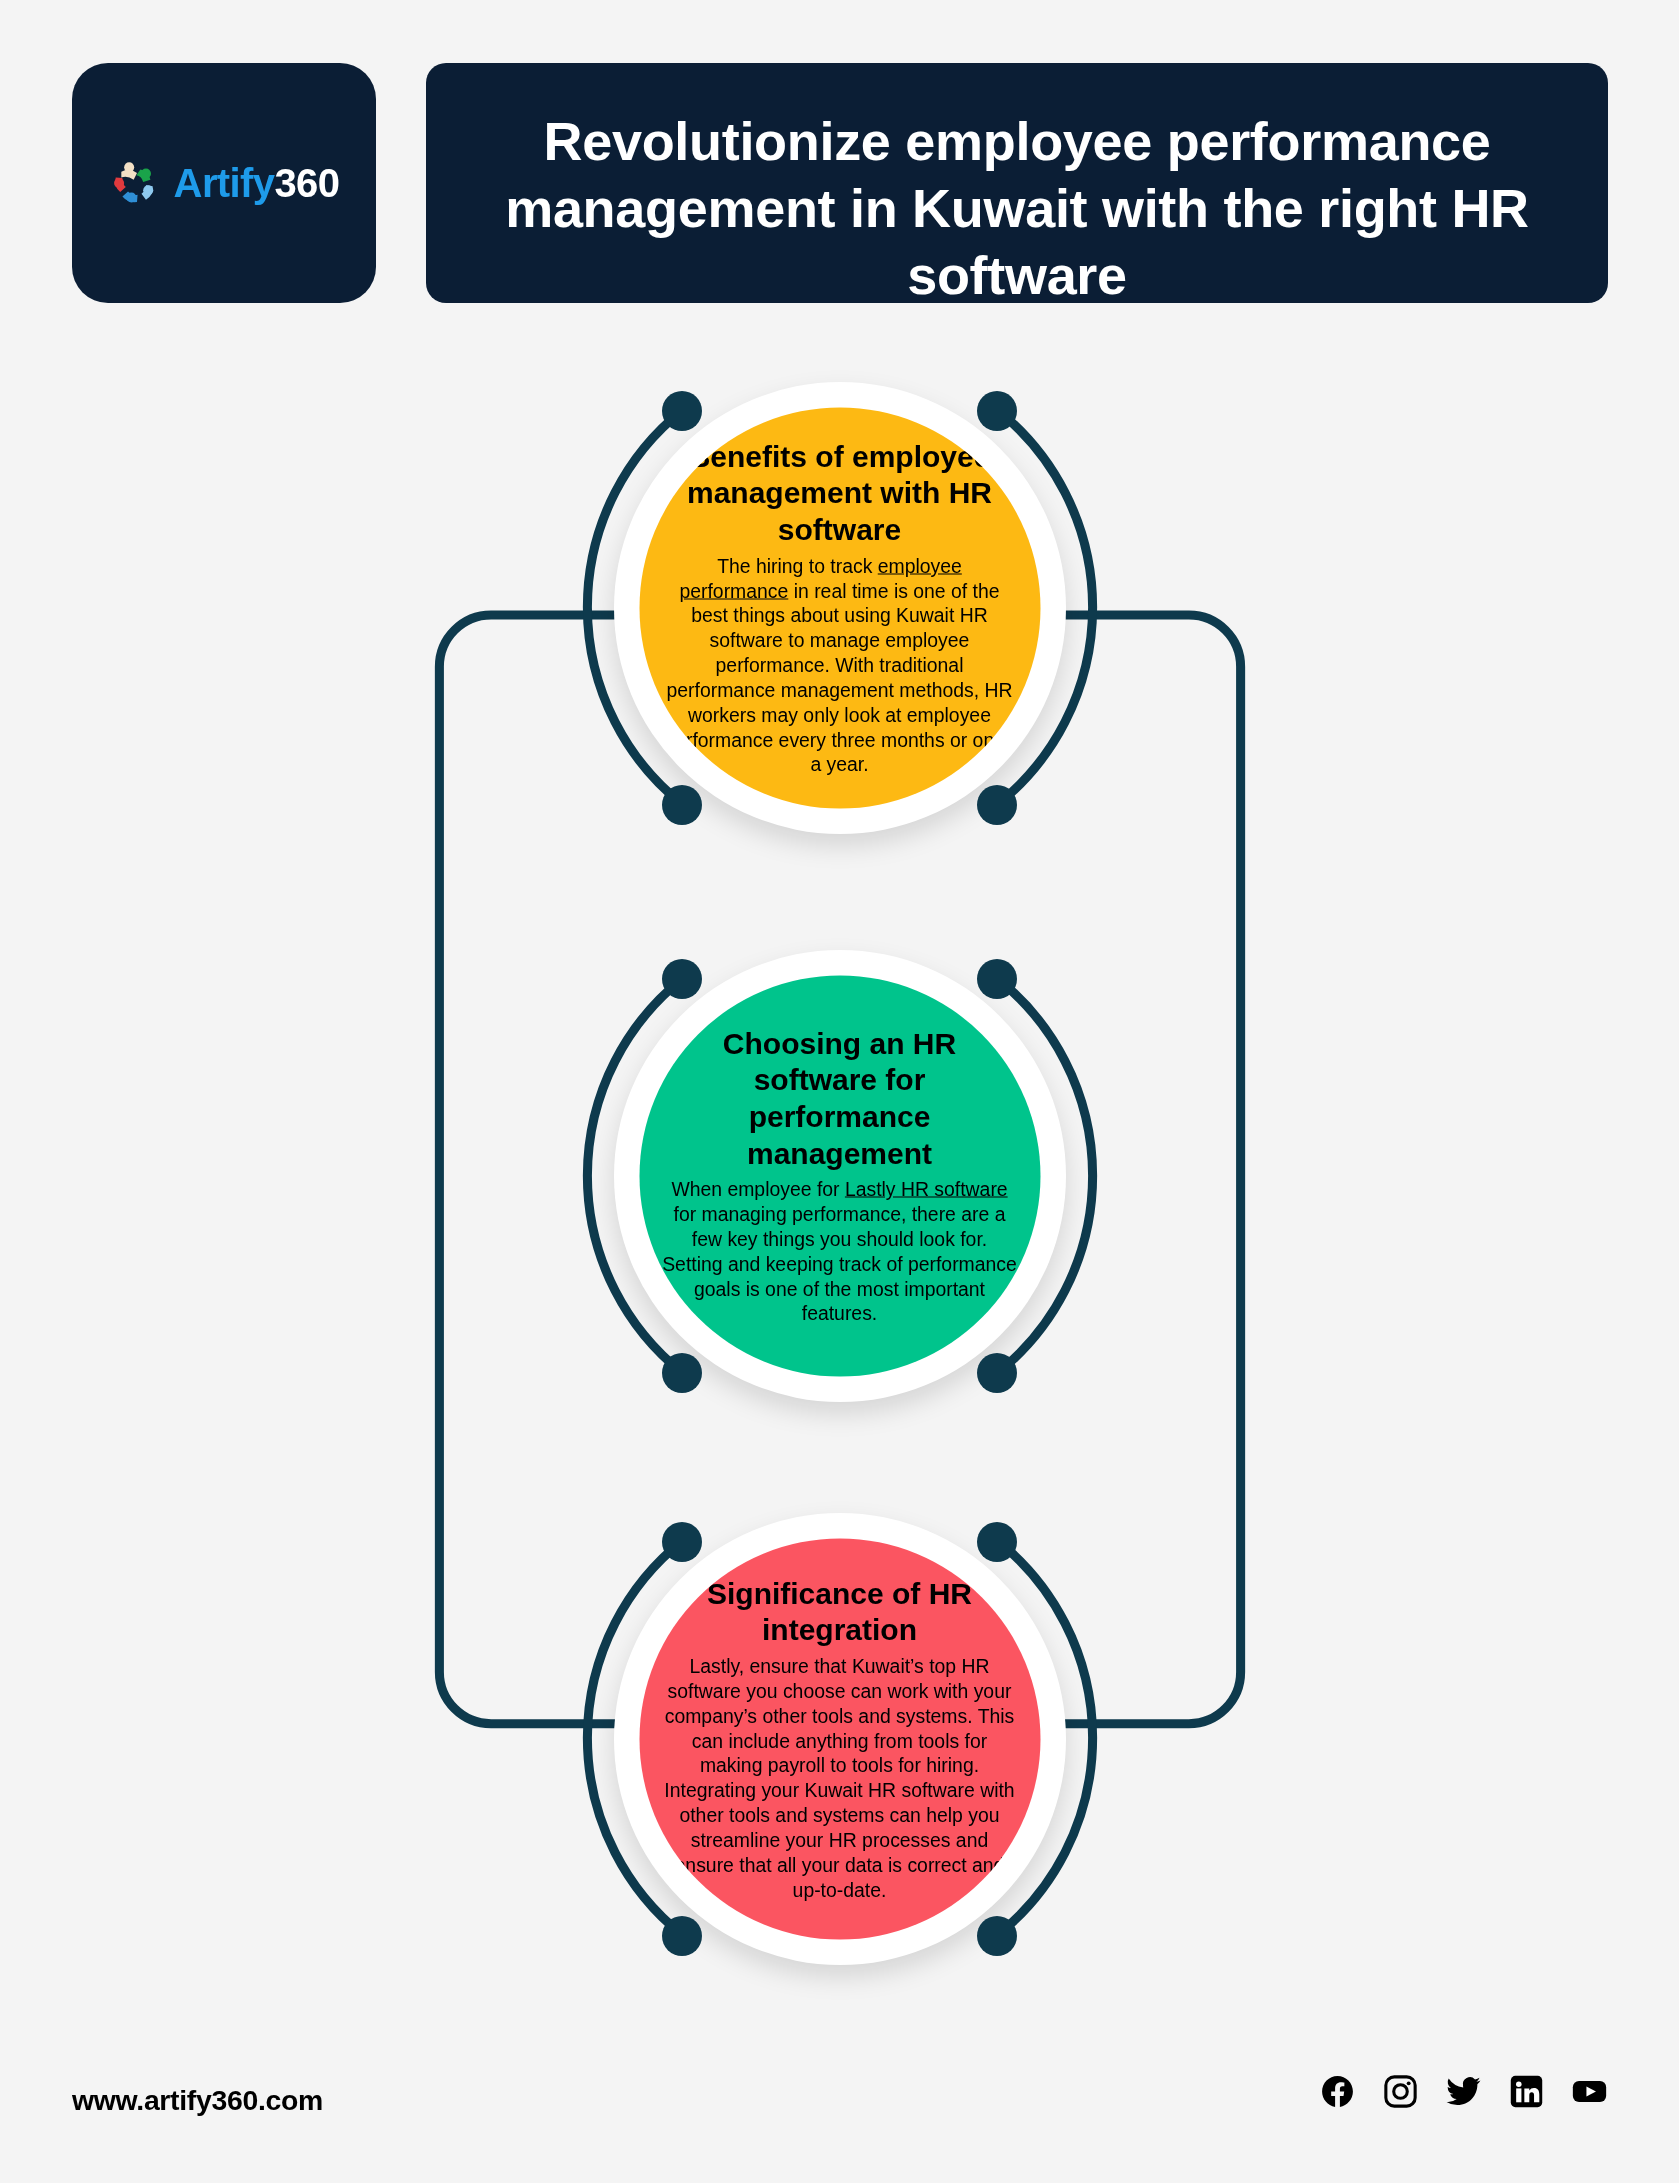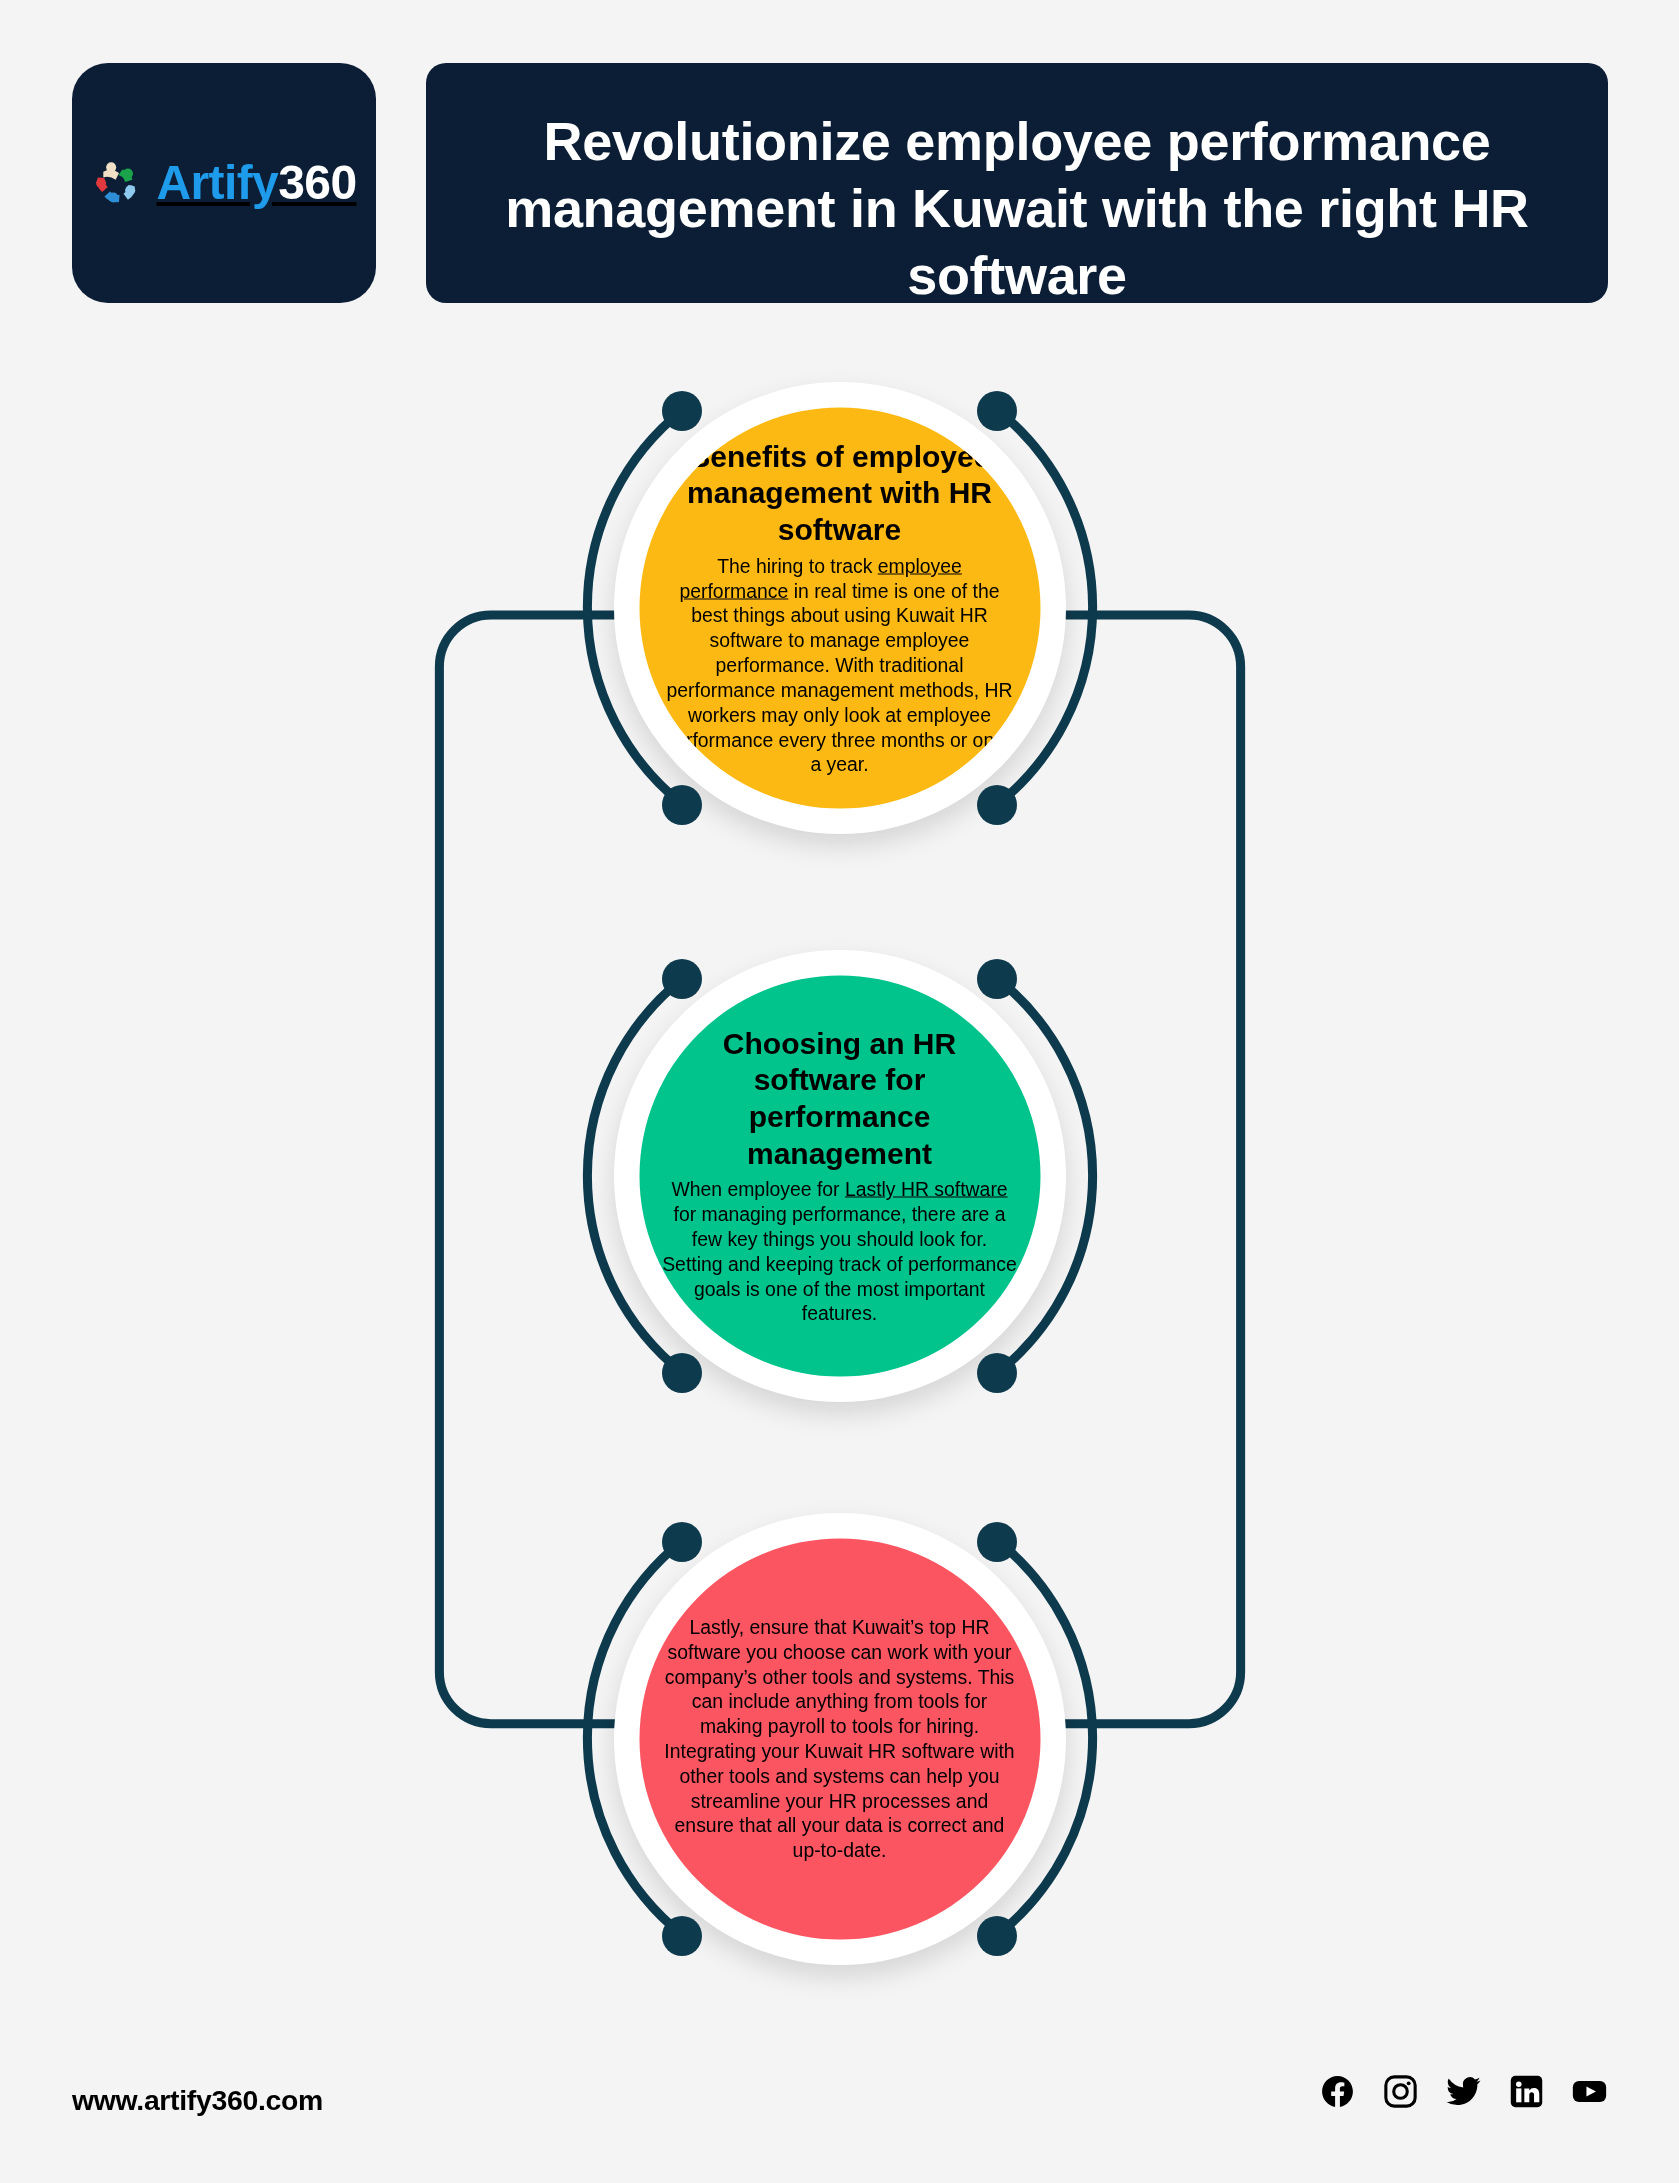--- a/index.html
+++ b/index.html
@@ -16,21 +16,21 @@
   .header-row{
     position:absolute;left:0;top:0;width:1680px;height:304px;
   }
   .logo-box{
     position:absolute;left:72px;top:63px;width:304px;height:240px;
     background:#0b1e35;border-radius:36px;
     display:flex;align-items:center;justify-content:center;
   }
   .logo-inner{display:flex;align-items:center;gap:9px;}
   .logo-mark{width:56px;height:56px;position:relative;flex:0 0 auto;}
-  .logo-word{font-size:48px;font-weight:bold;letter-spacing:-0.6px;line-height:1;text-decoration:underline;}
+  .logo-word{font-size:40px;font-weight:bold;letter-spacing:-0.6px;line-height:1;}
   .logo-word .a{color:#1e9bea;}
   .logo-word .b{color:#ffffff;}
 
   .title-box{
     position:absolute;left:426px;top:63px;width:1182px;height:240px;
     background:#0b1e35;border-radius:20px;
     overflow:hidden;
   }
   .title-text{
     position:absolute;left:0;right:0;top:45px;
@@ -153,20 +153,21 @@
     </div>
     <span class="dot" style="left:68px;top:29px;"></span>
     <span class="dot" style="left:383px;top:29px;"></span>
     <span class="dot" style="left:68px;top:423px;"></span>
     <span class="dot" style="left:383px;top:423px;"></span>
   </div>
 
   <div class="node" style="left:594px;top:1493px;">
     <div class="ring"></div>
     <div class="disc" id="disc-2" style="background:#fb5561;">
+      <p class="node-title">Significance of HR integration</p>
       <p class="node-body"><span></span><u></u><span>Lastly, ensure that Kuwait’s top HR software you choose can work with your company’s other tools and systems. This can include anything from tools for making payroll to tools for hiring. Integrating your Kuwait HR software with other tools and systems can help you streamline your HR processes and ensure that all your data is correct and up-to-date.</span></p>
     </div>
     <span class="dot" style="left:68px;top:29px;"></span>
     <span class="dot" style="left:383px;top:29px;"></span>
     <span class="dot" style="left:68px;top:423px;"></span>
     <span class="dot" style="left:383px;top:423px;"></span>
   </div>
 
   <div class="footer">
     <div class="site">www.artify360.com</div>

